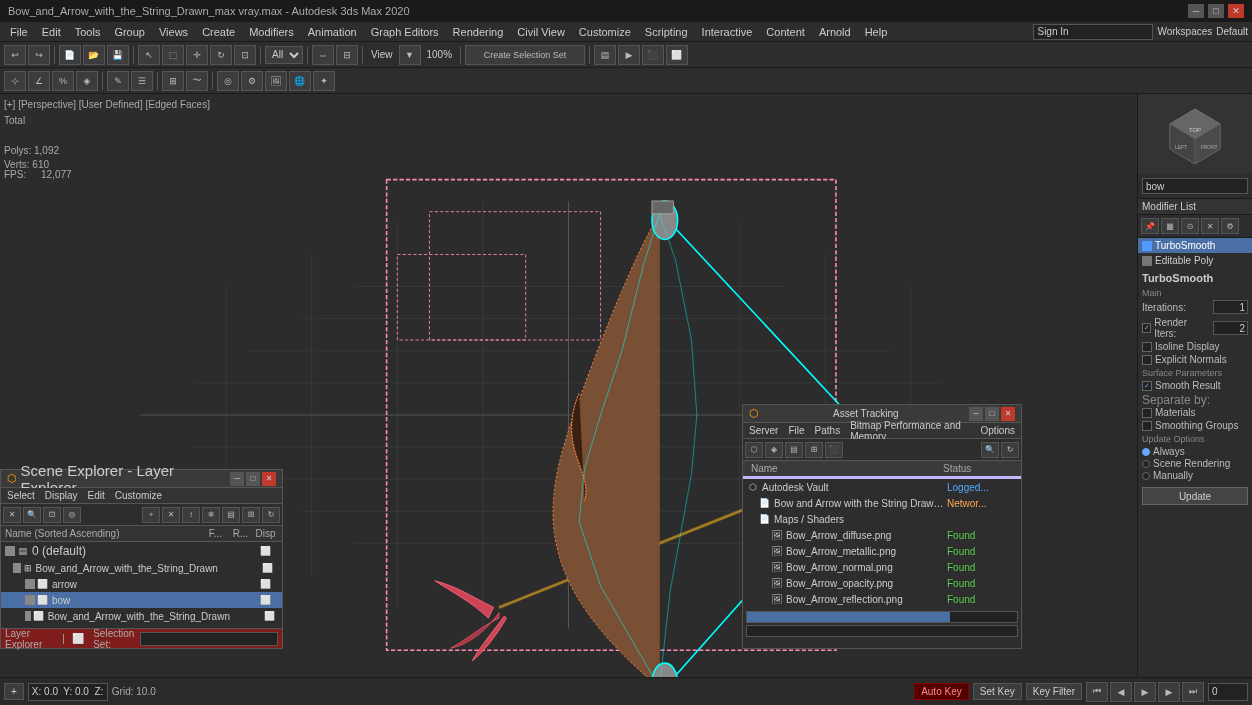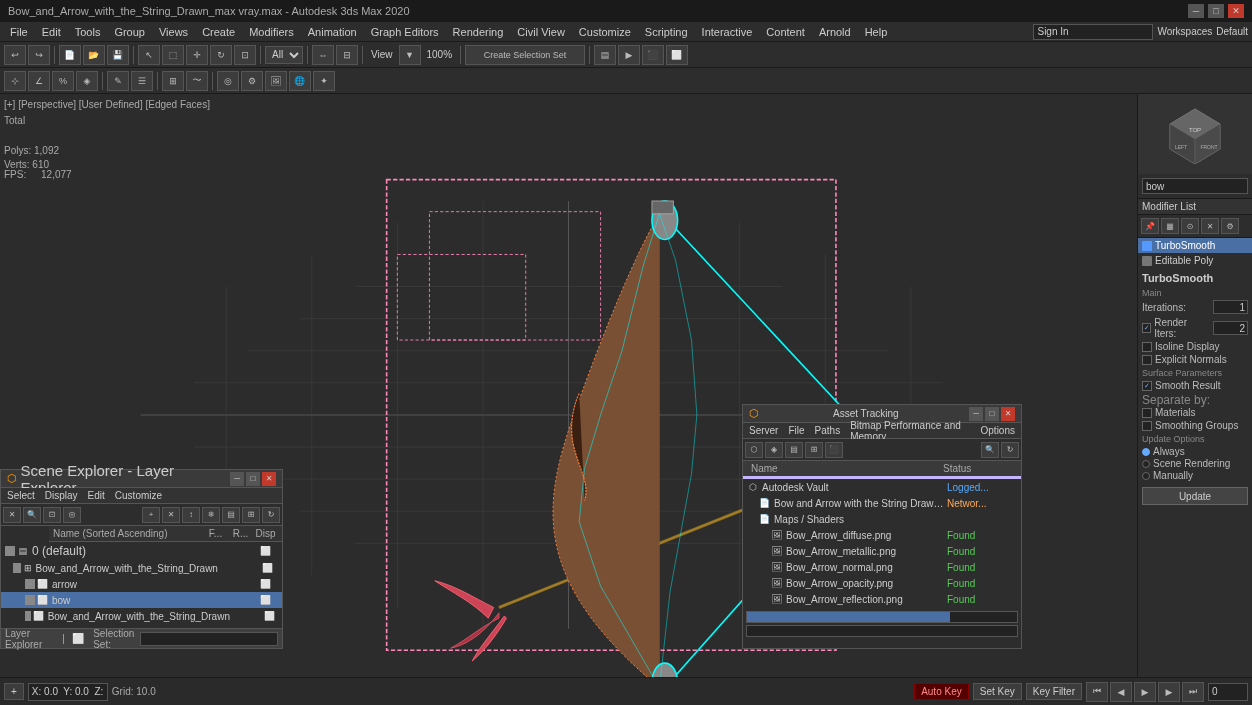--- a/index.html
+++ b/index.html
@@ -339,42 +339,41 @@
       background: #2d2d2d;
     }
     #se-header-row {
       display: flex;
       align-items: center;
       padding: 2px 4px;
       background: #333;
       border-bottom: 1px solid #555;
       font-size: 10px;
       color: #aaa;
-      margin-left: 48px;
     }
     .se-col-name { flex: 1; }
     .se-col-f { width: 25px; text-align: center; }
     .se-col-r { width: 25px; text-align: center; }
     .se-col-d { width: 25px; text-align: center; }
     .se-item {
       display: flex;
       align-items: center;
       padding: 2px 4px;
       font-size: 10px;
       color: #ccc;
       cursor: pointer;
     }
     .se-item.selected { background: #4a6fa5; }
     .se-item-indent { padding-left: 12px; }
     .se-item-indent2 { padding-left: 24px; }
     .se-icon { width: 12px; height: 12px; margin-right: 3px; display: inline-flex; align-items: center; justify-content: center; font-size: 9px; }
     .se-eye { width: 10px; height: 10px; background: #888; margin-right: 2px; }
     #se-footer {
       height: 20px;
-      background: #404040;
+      background: #7f1d1d;
       border-top: 1px solid #555;
       display: flex;
       align-items: center;
       padding: 0 4px;
       gap: 4px;
     }
     .se-footer-label { color: #aaa; font-size: 10px; cursor: pointer; }
     .se-footer-input {
       flex: 1;
       height: 14px;

